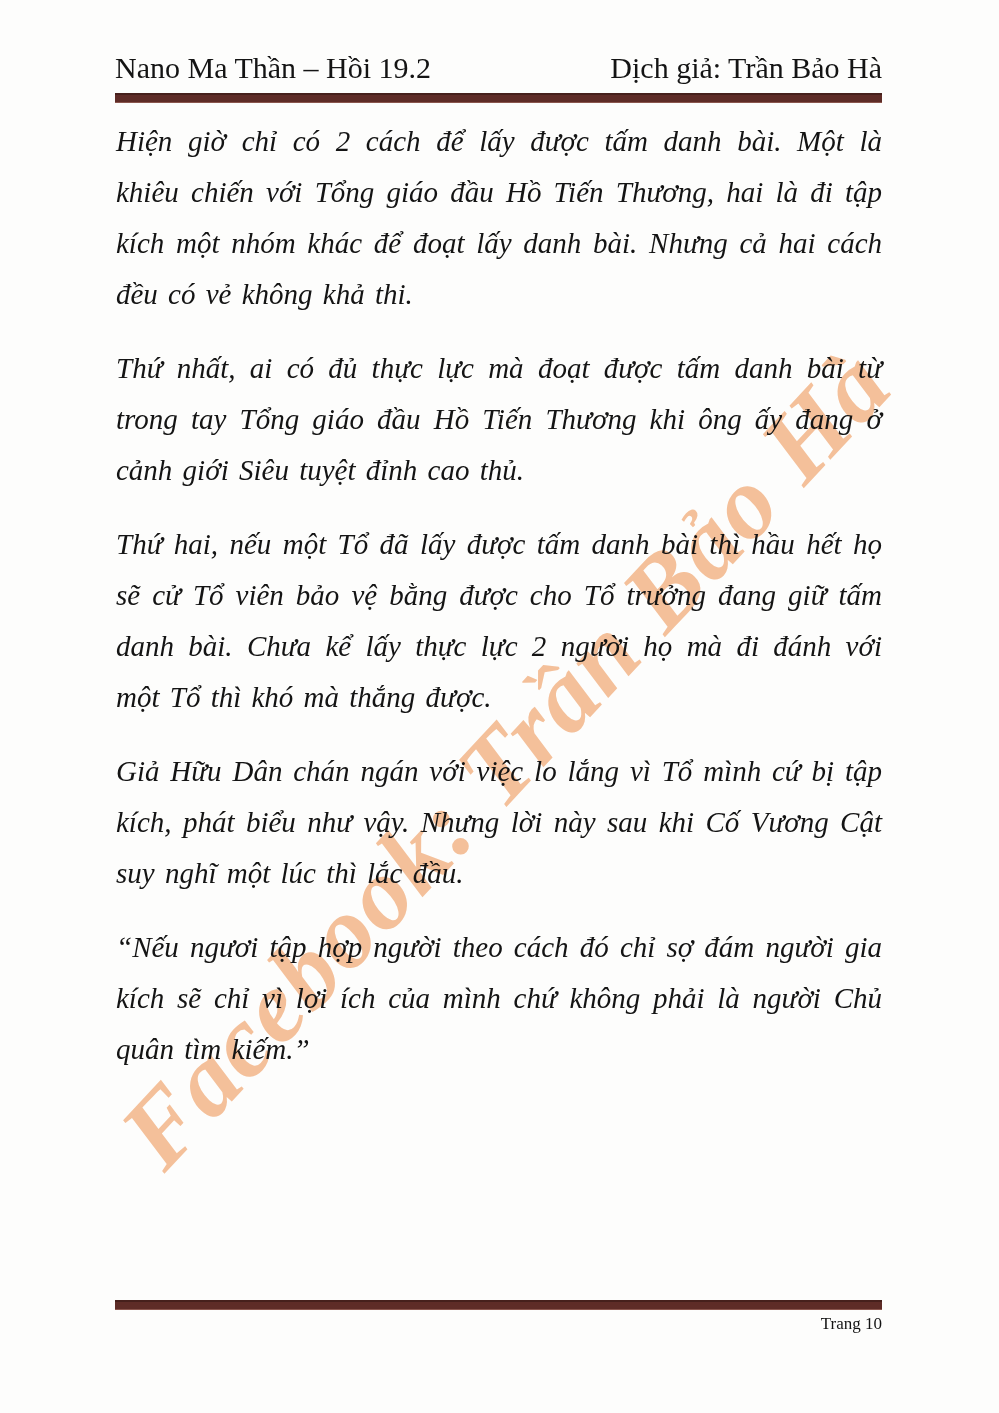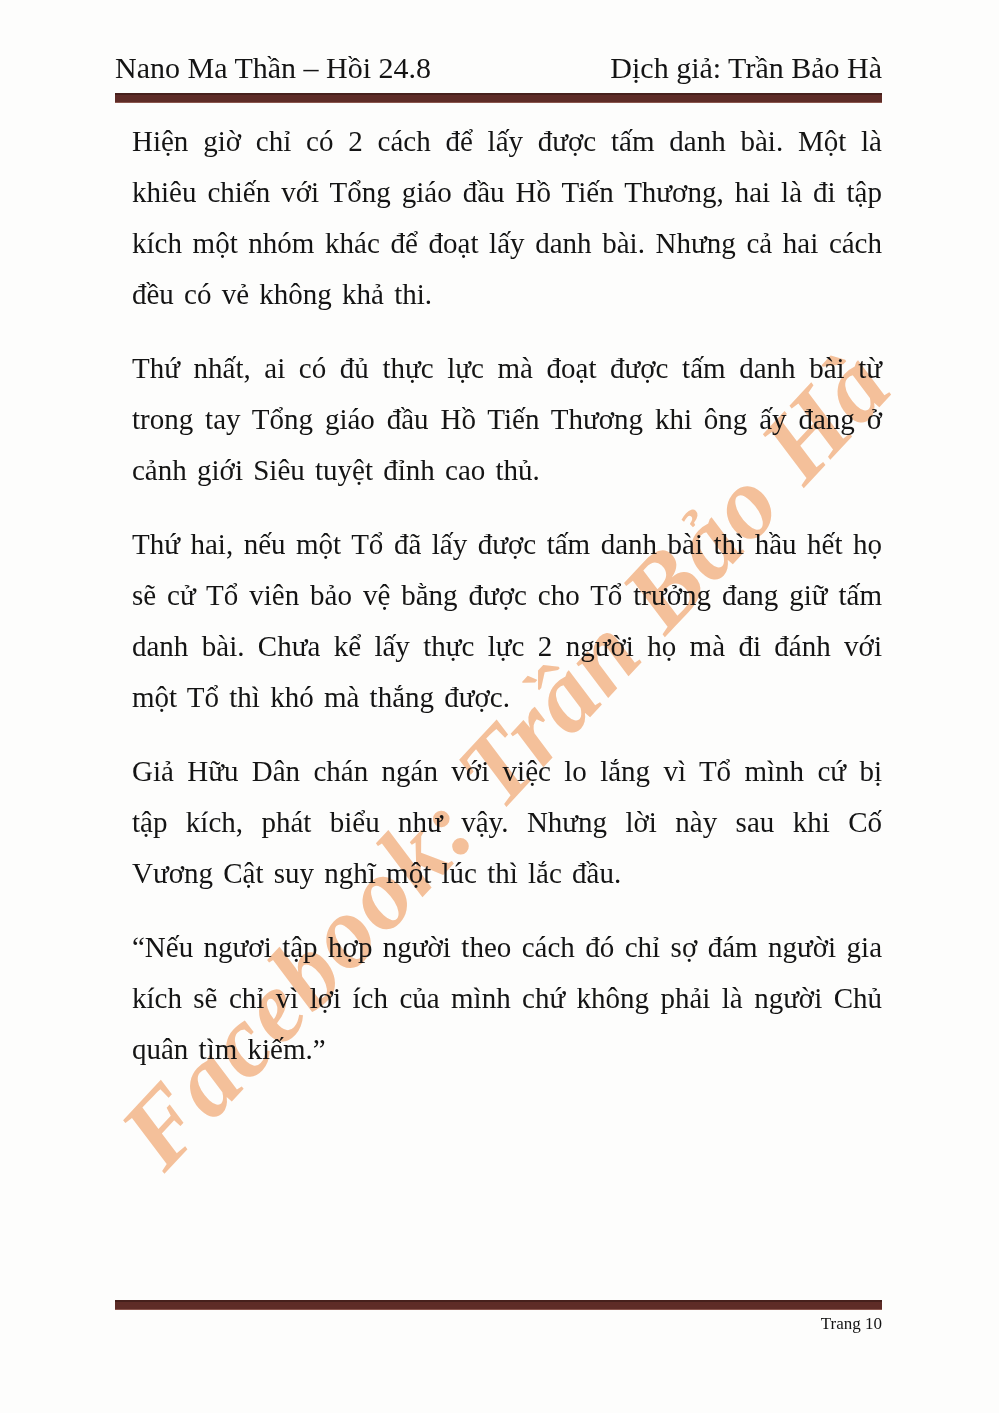--- a/index.html
+++ b/index.html
@@ -61,40 +61,40 @@
     position: absolute;
     left: 116px;
     width: 766px;
     top: 116px;
     font-size: 29px;
     line-height: 51px;
     text-align: justify;
     text-justify: inter-word;
     word-spacing: 3px;
   }
-  .content p { margin: 0 0 23px 16px; }
+  .content p { margin: 0 0 23px 0; font-style: italic; }
 
   .page-number {
     position: absolute;
     right: 117px;
     top: 1314px;
     font-size: 17px;
   }
 </style>
 </head>
 <body>
 
 <div class="page">
 
   <div class="watermark" style="color: rgb(244, 192, 154);">Facebook: Trần Bảo Hà</div>
 
   <div class="page-inner">
 
     <div class="header">
-      <span>Nano Ma Thần – Hồi 24.8</span>
+      <span>Nano Ma Thần – Hồi 19.2</span>
       <span>Dịch giả: Trần Bảo Hà</span>
     </div>
 
     <div class="rule header-rule" style="background: rgb(94, 44, 39);"></div>
 
     <div class="content">
       <p>Hiện giờ chỉ có 2 cách để lấy được tấm danh bài. Một là khiêu chiến với Tổng giáo đầu Hồ Tiến Thương, hai là đi tập kích một nhóm khác để đoạt lấy danh bài. Nhưng cả hai cách đều có vẻ không khả thi.</p>
       <p>Thứ nhất, ai có đủ thực lực mà đoạt được tấm danh bài từ trong tay Tổng giáo đầu Hồ Tiến Thương khi ông ấy đang ở cảnh giới Siêu tuyệt đỉnh cao thủ.</p>
       <p>Thứ hai, nếu một Tổ đã lấy được tấm danh bài thì hầu hết họ sẽ cử Tổ viên bảo vệ bằng được cho Tổ trưởng đang giữ tấm danh bài. Chưa kể lấy thực lực 2 người họ mà đi đánh với một Tổ thì khó mà thắng được.</p>
       <p>Giả Hữu Dân chán ngán với việc lo lắng vì Tổ mình cứ bị tập kích, phát biểu như vậy. Nhưng lời này sau khi Cố Vương Cật suy nghĩ một lúc thì lắc đầu.</p>

